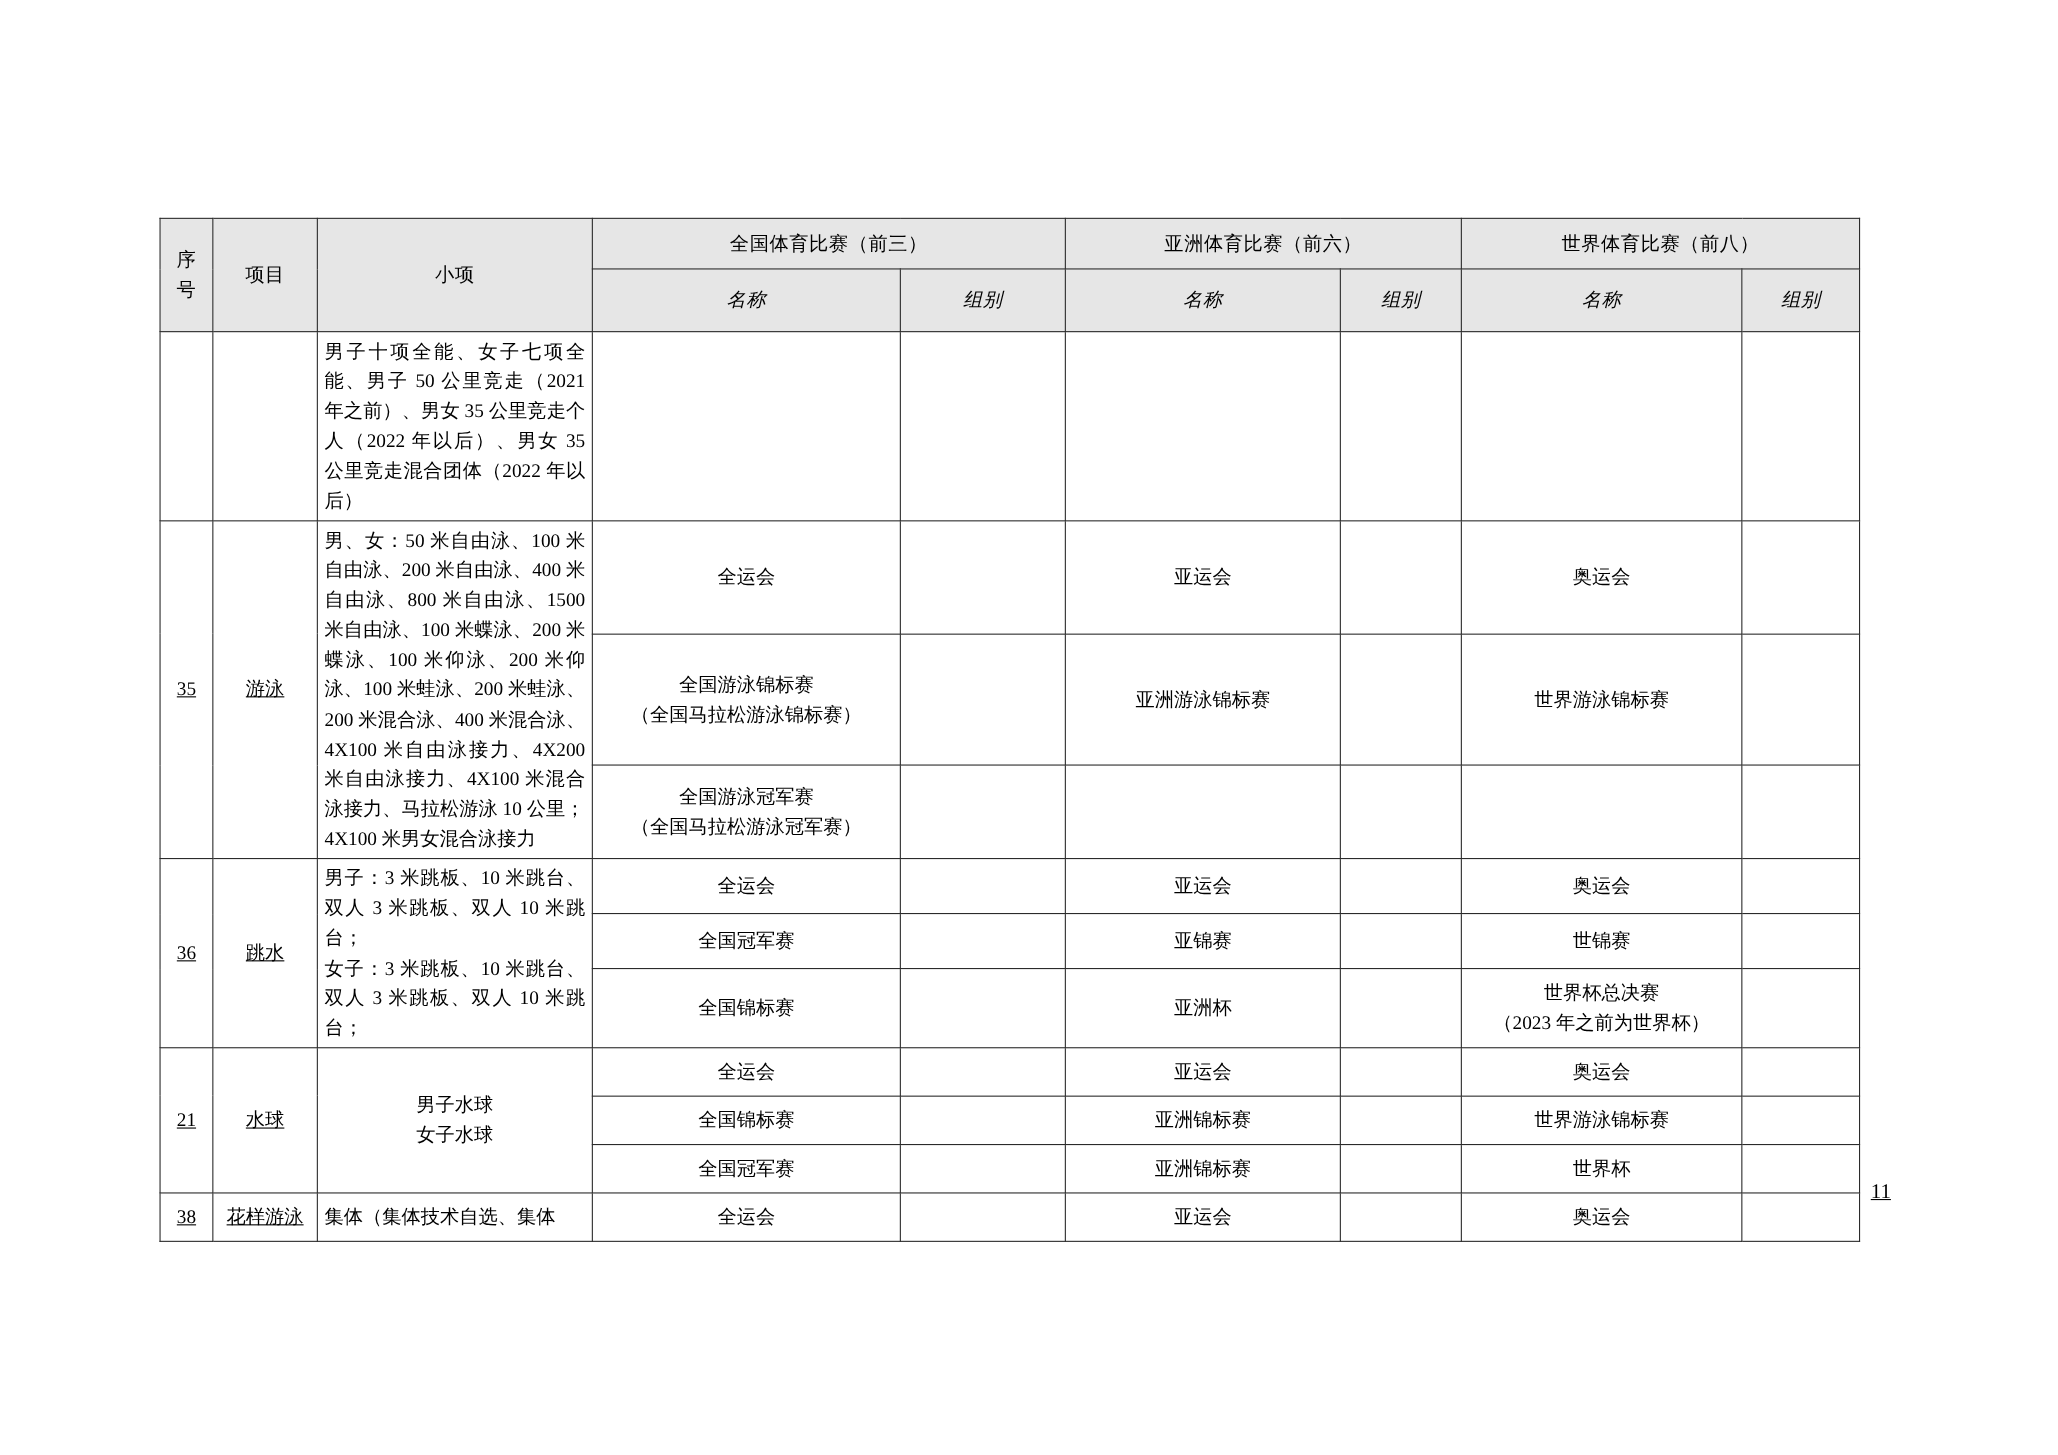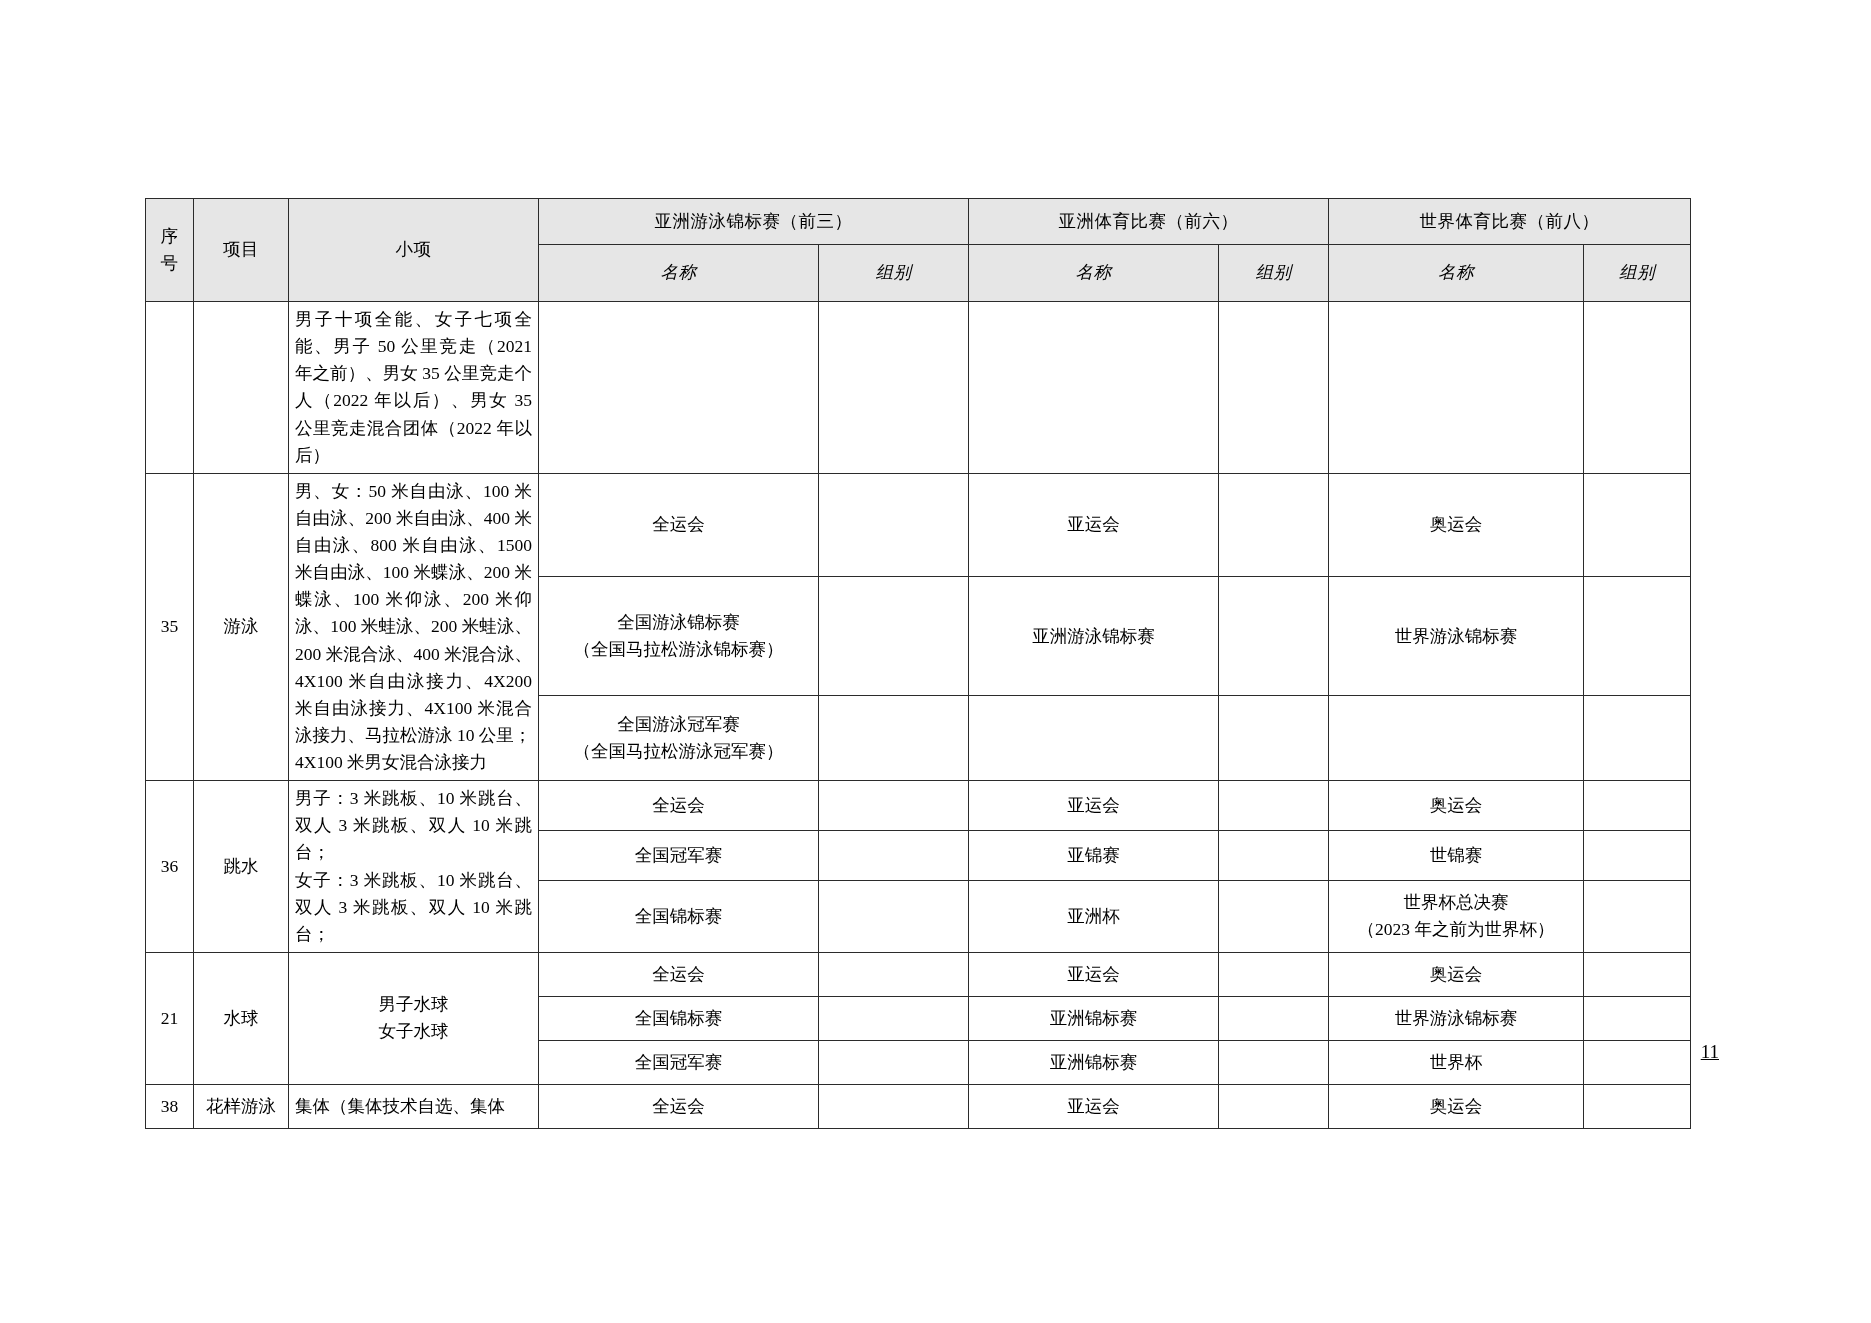--- a/index.html
+++ b/index.html
@@ -60,25 +60,25 @@
   td.center { text-align: center; }
   td.sub-cell {
     text-align: justify;
     text-align-last: left;
     line-height: 1.62;
     font-size: 17px;
     padding: 6px 8px 6px 8px;
     vertical-align: top;
   }
   td.sub-cell.mid { vertical-align: middle; }
-  td.vcenter { vertical-align: middle; }
+  td.vcenter { vertical-align: middle; text-decoration: underline; }
   .pagenum {
     position: absolute;
     right: 152px;
-    top: 1041px;
+    top: 1073px;
     font-size: 19px;
     font-family: "Liberation Serif", serif;
     text-decoration: underline;
   }
   .nowrap-sm { font-size: 17px; }
   .hdr-top { height: 46px; }
   .hdr-bot { height: 57px; font-style: italic; }
 </style>
 </head>
 <body>
@@ -96,21 +96,21 @@
         <col class="c-name2">
           <col class="c-grp2">
         <col class="c-name3">
           <col class="c-grp3">
       </colgroup>
       <thead>
         <tr class="hdr-top">
           <td rowspan="2">序号</td>
           <td rowspan="2">项目</td>
           <td rowspan="2">小项</td>
-          <td colspan="2">亚洲游泳锦标赛（前三）</td>
+          <td colspan="2">全国体育比赛（前三）</td>
           <td colspan="2">亚洲体育比赛（前六）</td>
           <td colspan="2">世界体育比赛（前八）</td>
         </tr>
         <tr class="hdr-bot">
           <td>名称</td>
           <td>组别</td>
           <td>名称</td>
           <td>组别</td>
           <td>名称</td>
           <td>组别</td>

